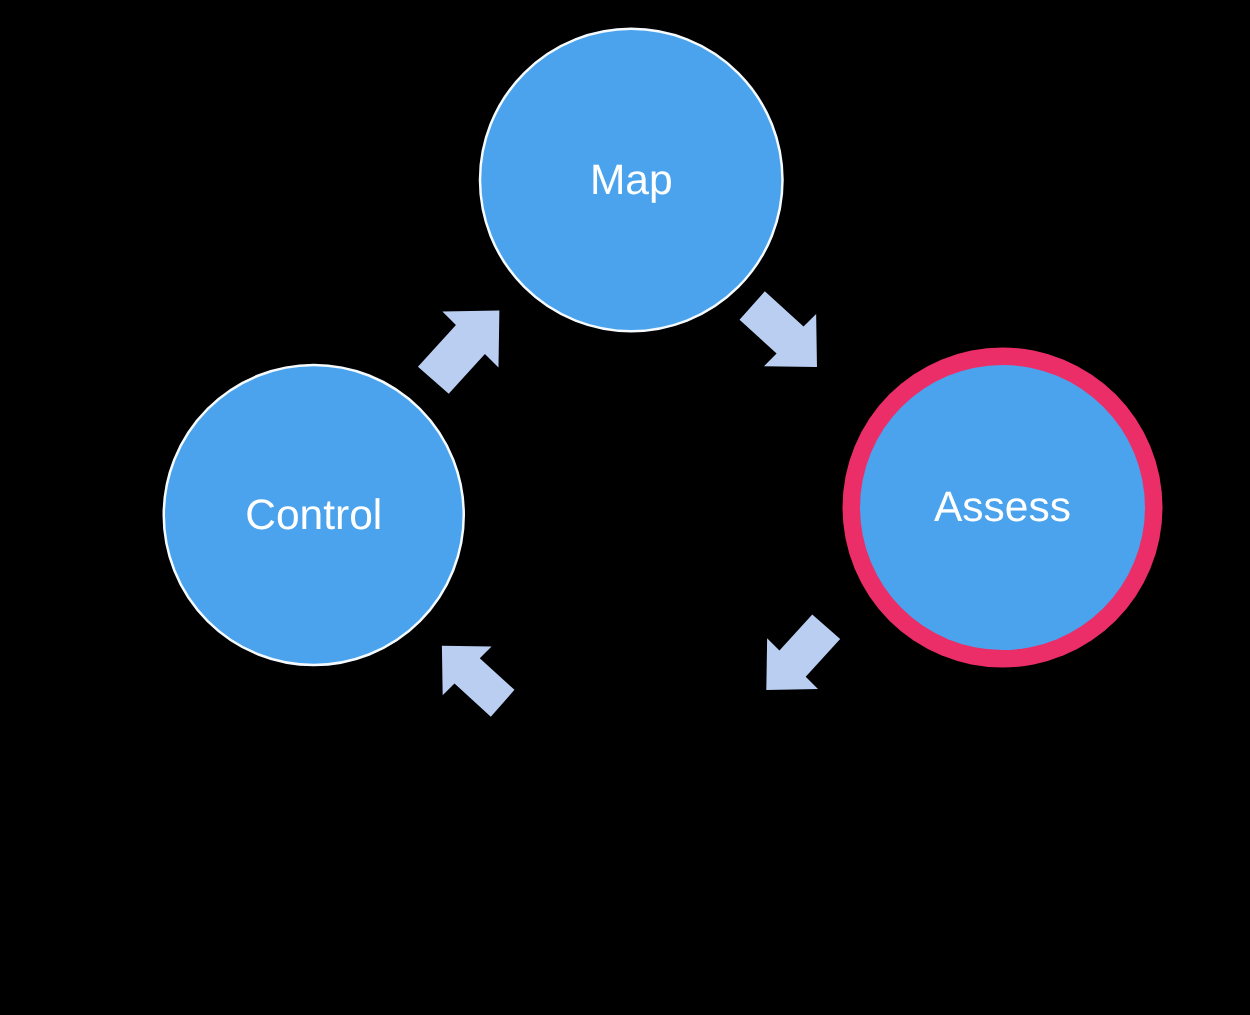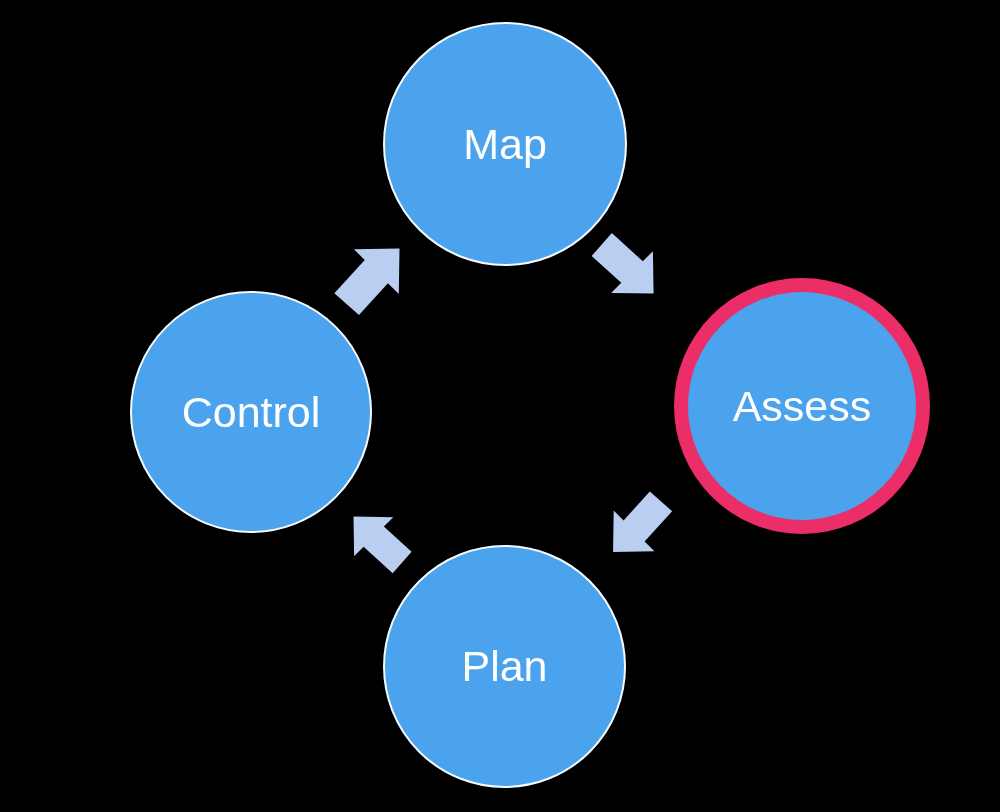--- a/index.html
+++ b/index.html
@@ -21,21 +21,21 @@
   .node{
     position:absolute;
     border-radius:50%;
     background:var(--node-fill);
     border:2px solid var(--node-border);
     display:flex;align-items:center;justify-content:center;
     box-sizing:border-box;
   }
   .node .label{
     color:var(--node-text);
-    font-size:43px;
+    font-size:34px;
     line-height:1;
     white-space:nowrap;
     user-select:none;
   }
   .node.highlighted{
     border:none;
     box-shadow:0 0 0 14px var(--highlight-ring);
   }
   .node-map    {left:383px; top:22px;  width:244px; height:244px;}
   .node-control{left:130px; top:291px; width:242px; height:242px;text-align:right;}
@@ -54,23 +54,20 @@
 <div class="stage">
 
   <div class="node node-map">
     <span class="label">Map</span>
   </div>
 
   <div class="node node-assess highlighted">
     <span class="label">Assess</span>
   </div>
 
-  <div class="node node-plan">
-    <span class="label">Plan</span>
-  </div>
 
   <div class="node node-control">
     <span class="label">Control</span>
   </div>
 
   <svg class="cycle-arrow arrow-tl" viewBox="0 0 84 84" xmlns="http://www.w3.org/2000/svg">
     <polygon points="4,28 48,26 48,11 80,42 48,73 48,58 6,60"></polygon>
   </svg>
 
   <svg class="cycle-arrow arrow-tr" viewBox="0 0 84 84" xmlns="http://www.w3.org/2000/svg">

